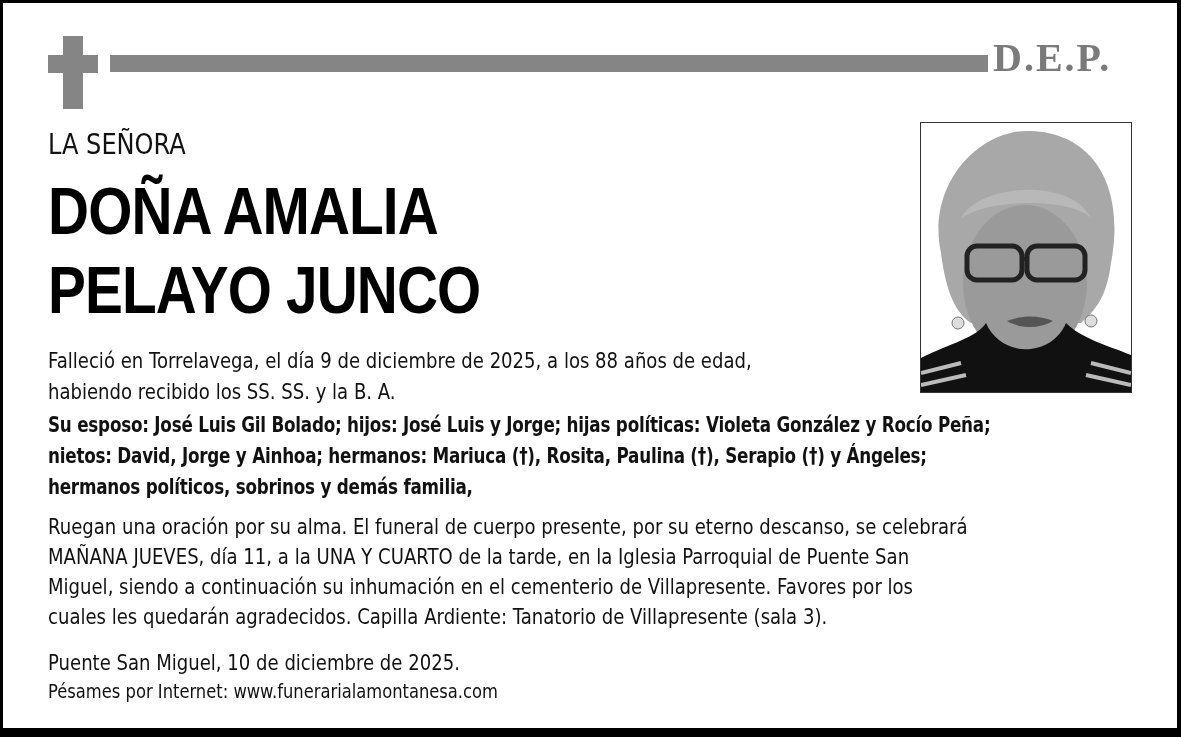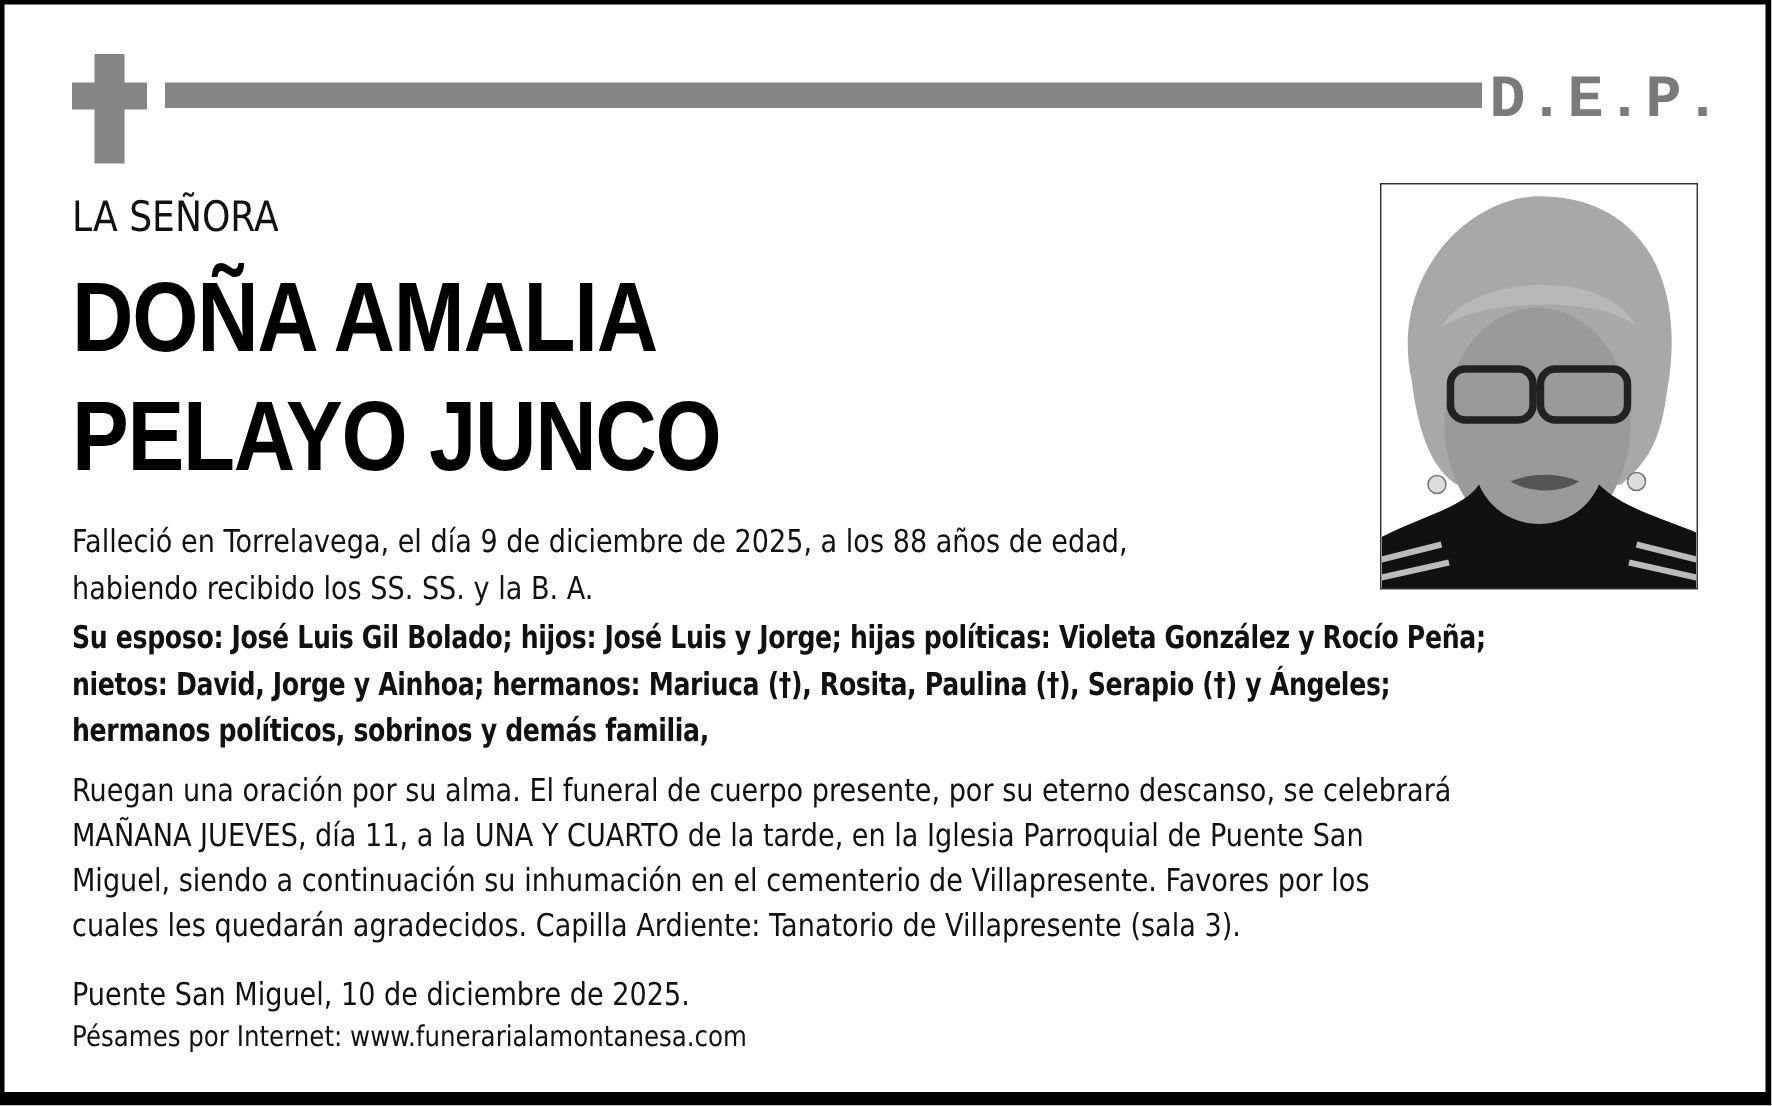--- a/index.html
+++ b/index.html
@@ -1,21 +1,21 @@
 <!DOCTYPE html>
 <html><head>
 <meta charset="utf-8">
 <style>
   html, body { margin:0; padding:0; background:#fff; }
   body { width:1181px; height:737px; position:relative; overflow:hidden; font-family:"Liberation Sans", sans-serif; color:#111; }
   .frame { position:absolute; left:0; top:0; width:1181px; height:737px; box-sizing:border-box; border-top:3px solid #000; border-left:3px solid #000; border-right:4px solid #000; border-bottom:9px solid #000; }
   .cross-v { position:absolute; left:63px; top:36px; width:20px; height:73px; background:#858585; }
   .cross-h { position:absolute; left:48px; top:55px; width:50px; height:18px; background:#858585; }
   .rule { position:absolute; left:110px; top:55px; width:878px; height:17px; background:#858585; }
-  .dep { position:absolute; left:993px; top:44px; font-family:Liberation Mono, monospace; font-weight:bold; font-size:40px; color:#7a7a7a; letter-spacing:2px; line-height:48px; }
+  .dep { position:absolute; left:993px; top:34px; font-family:Liberation Serif, serif; font-weight:bold; font-size:40px; color:#7a7a7a; letter-spacing:2px; line-height:48px; }
   .photo { position:absolute; left:920px; top:122px; width:212px; height:271px; border:1px solid #333; box-sizing:border-box; background:#fff; overflow:hidden; }
   .intro { position:absolute; left:48px; top:127px; font-family:"DejaVu Sans", sans-serif; font-size:28px; line-height:36px; color:#111; transform:scaleX(0.86); transform-origin:left; }
   .name { position:absolute; left:48px; top:172px; font-family:"Liberation Sans", sans-serif; font-weight:bold; font-size:66px; line-height:79px; color:#000; letter-spacing:-1px; transform:scaleX(0.86); transform-origin:left; }
   .p { position:absolute; left:48px; font-family:"DejaVu Sans", sans-serif; color:#111; transform-origin:left; white-space:nowrap; }
   .reg { font-size:21px; line-height:32px; transform:scaleX(0.86); }
   .bold { font-weight:bold; font-size:21px; line-height:31px; transform:scaleX(0.80); letter-spacing:-0.3px; }
   .small { font-size:19px; line-height:28px; transform:scaleX(0.86); }
 </style>
 </head>
 <body>

